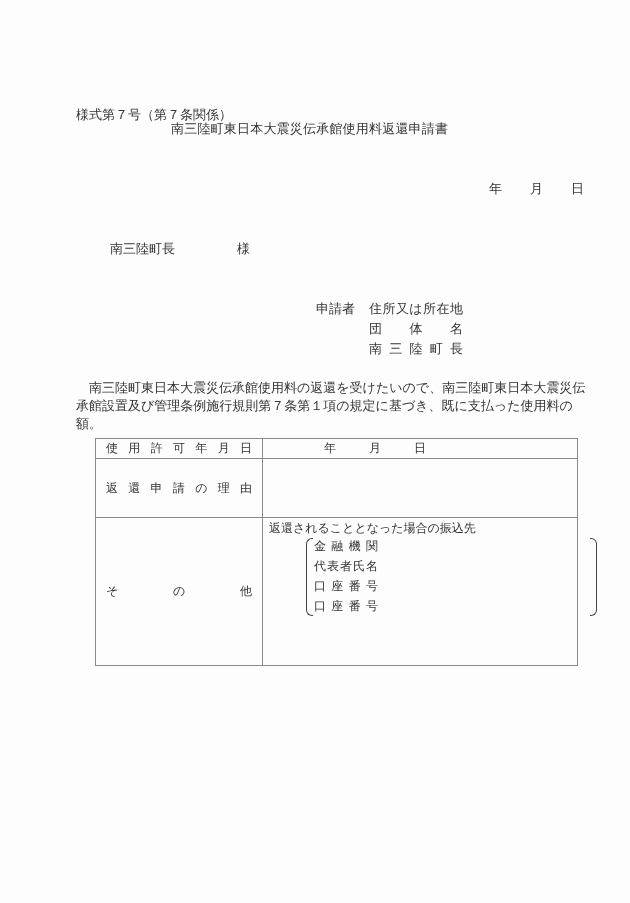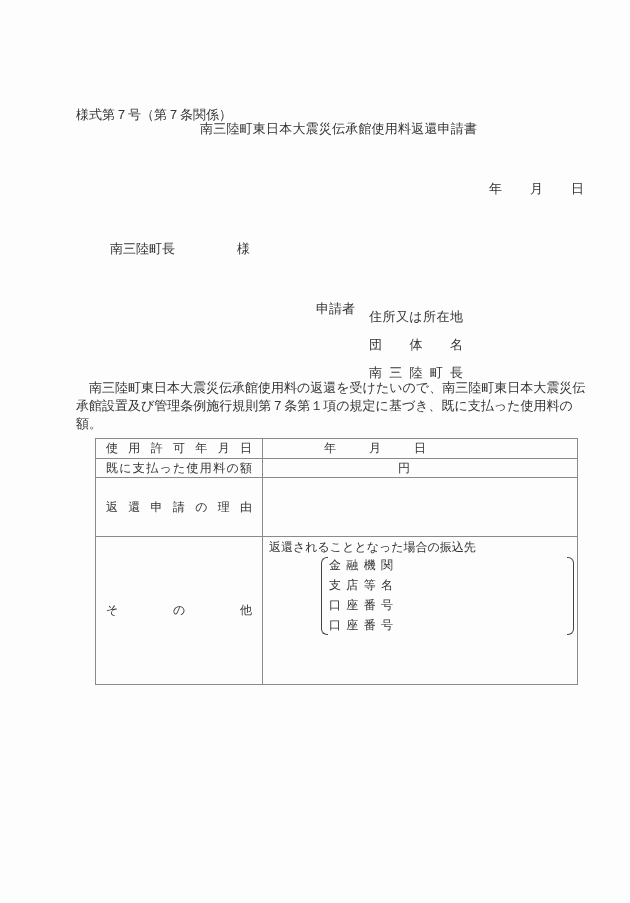--- a/index.html
+++ b/index.html
@@ -3,28 +3,28 @@
 <meta charset="utf-8">
 <style>
   html, body { margin: 0; padding: 0; }
   body {
     width: 630px; height: 903px; background: #fdfdfd; position: relative;
     font-family: "DejaVu Serif", "Liberation Serif", serif;
     color: #333; font-size: 13px; overflow: hidden;
   }
   .abs { position: absolute; white-space: nowrap; line-height: 16px; }
   .form-no { left: 76px; top: 80px; margin-top: 27px; }
-  .title { left: 200px; top: 121px; letter-spacing: 0.2px; }
+  .title { left: 171px; top: 121px; letter-spacing: 0.2px; }
   .date { left: 489px; top: 181px; }
   .date span { display: inline-block; }
   .addressee { left: 110px; top: 241px; }
   .addressee .sama { margin-left: 62px; }
   .applicant-label { left: 316px; top: 301px; }
   .app-fields { left: 369px; top: 301px; }
-  .app-field { display: block; width: 94px; height: 20px; line-height: 16px; text-align-last: justify; text-align: justify; margin-top: 8px; }
+  .app-field { display: block; width: 94px; height: 20px; line-height: 16px; text-align-last: justify; text-align: justify; }
   .body-text { left: 76px; top: 379px; width: 510px; white-space: normal; line-height: 18px; text-indent: 1em; }
   table.form-table {
     position: absolute; left: 95px; top: 438px; width: 482px;
     border-collapse: collapse; table-layout: fixed;
   }
   .form-table td { border: 1.5px solid #8a8a8a; padding: 0; vertical-align: middle; font-size: 12px; }
   .form-table col.c1 { width: 167px; }
   .form-table col.c2 { width: 315px; }
   .lbl { padding: 0 10px !important; }
   .lbl span.j { display: block; text-align: justify; text-align-last: justify; }
@@ -32,21 +32,21 @@
   .r2 td { height: 18px; }
   .r3 td { height: 58px; }
   .r4 td { height: 147px; }
   .date-cell { text-align: left; }
   .date-cell .y { margin-left: 61px; }
   .date-cell .m { margin-left: 33px; }
   .date-cell .d { margin-left: 33px; }
   .yen { padding-left: 135px !important; }
   .other-cell { vertical-align: top !important; position: relative; }
   .other-head { position: absolute; left: 6px; top: 2px; }
-  .bank-list { position: absolute; left: 58px; top: 20px; width: 253px; height: 78px; }
+  .bank-list { position: absolute; left: 43px; top: 20px; width: 291px; height: 78px; }
   .bracket-l, .bracket-r { position: absolute; top: 0; width: 6px; height: 76px; border: 1.2px solid #444; }
   .bracket-l { left: 0; border-right: none; border-radius: 6px 0 0 6px; }
   .bracket-r { right: 0; border-left: none; border-radius: 0 6px 6px 0; }
   .bank-item { position: absolute; left: 8px; width: 64px; line-height: 16px; text-align: justify; text-align-last: justify; }
 </style>
 </head>
 <body>
 
 <div class="abs form-no">様式第７号（第７条関係）</div>
 <div class="abs title">南三陸町東日本大震災伝承館使用料返還申請書</div>
@@ -75,42 +75,36 @@
     </colgroup>
   <tbody>
       <tr class="r1">
     <td class="lbl">
           <span class="j">使用許可年月日</span>
         </td>
     <td class="date-cell">
       <span class="y">年</span><span class="m">月</span><span class="d">日</span>
     </td>
   </tr>
-  <tr class="r2">
-    <td class="lbl">
-          <span class="j">既に支払った使用料の額</span>
-        </td>
-    <td class="yen">円</td>
-  </tr>
   <tr class="r3">
     <td class="lbl">
           <span class="j">返還申請の理由</span>
         </td>
     <td></td>
   </tr>
   <tr class="r4">
     <td class="lbl">
           <span class="j">その他</span>
         </td>
     <td class="other-cell">
       <div class="other-head">返還されることとなった場合の振込先</div>
       <div class="bank-list">
         <div class="bracket-l"></div>
         <div class="bracket-r"></div>
         <div class="bank-item" style="top:0px">金融機関</div>
-        <div class="bank-item" style="top:20px">支店等名</div>
+        <div class="bank-item" style="top:20px">代表者氏名</div>
         <div class="bank-item" style="top:40px">口座番号</div>
         <div class="bank-item" style="top:60px">口座番号</div>
       </div>
     </td>
   </tr>
 </tbody>
   </table>
 
 </body></html>

